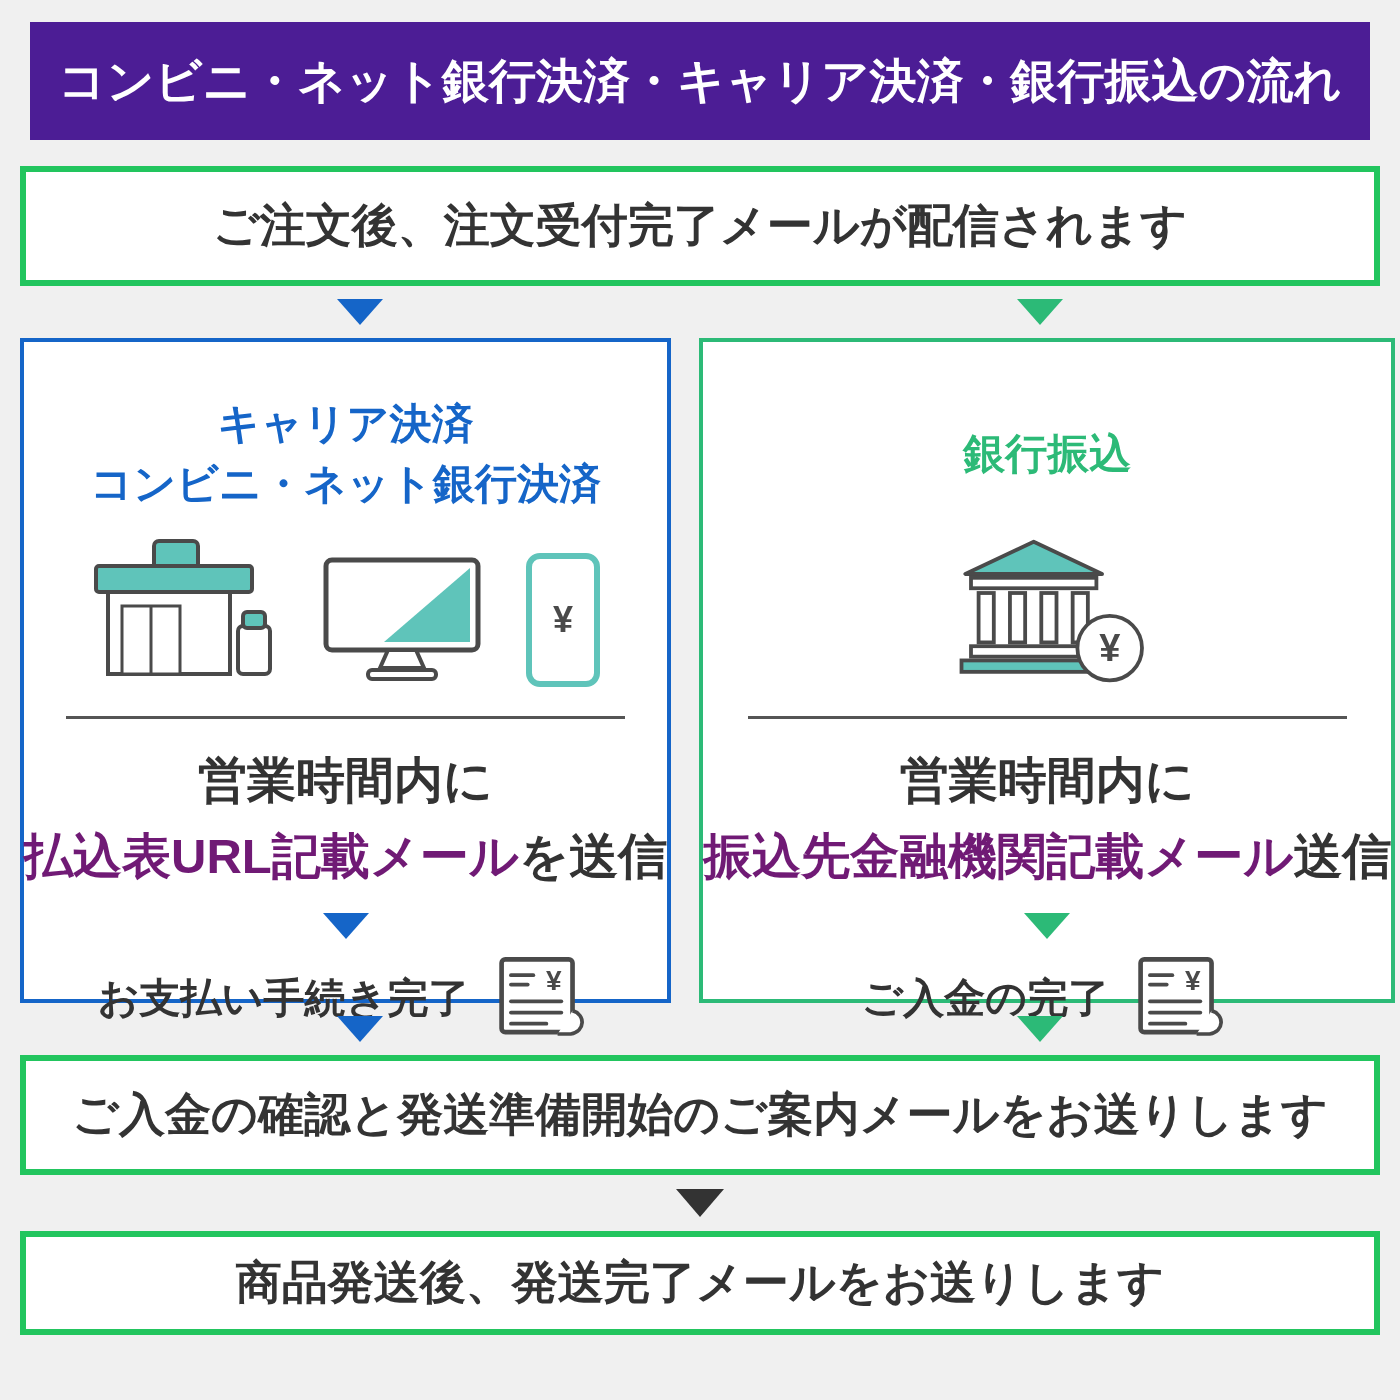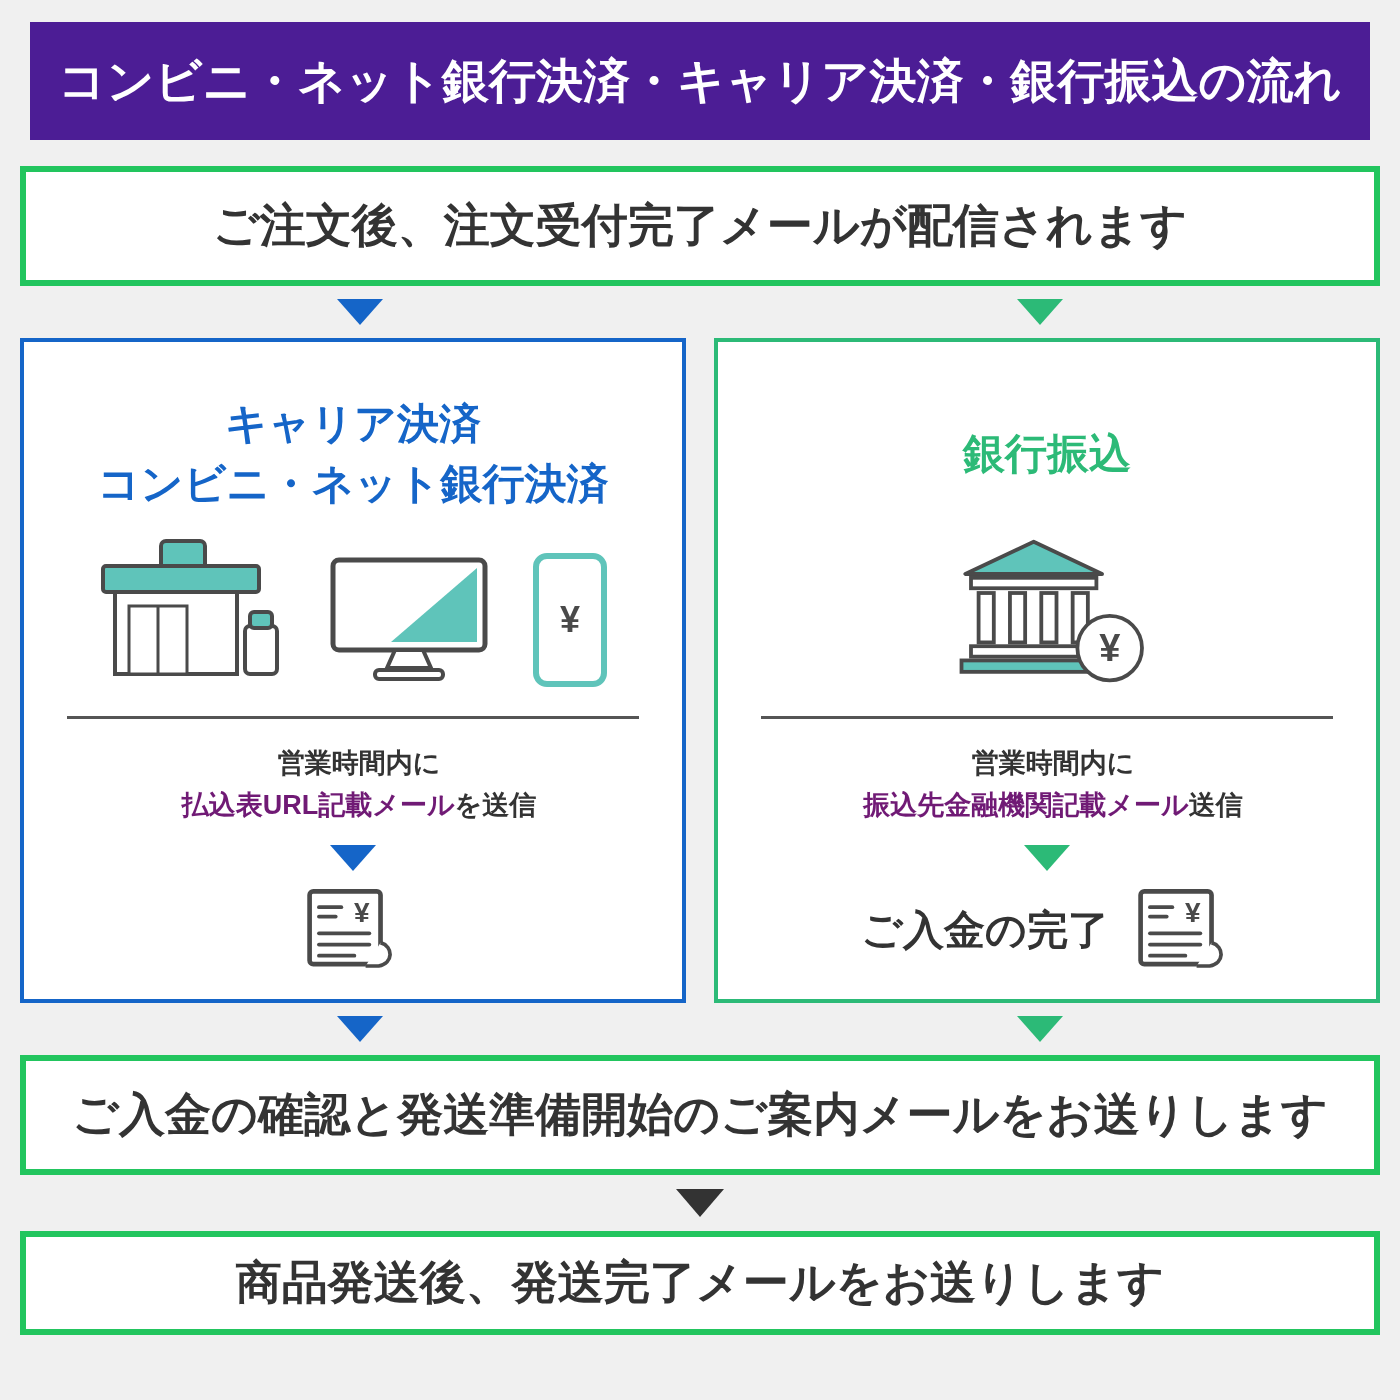--- a/index.html
+++ b/index.html
@@ -53,21 +53,21 @@
   .blue-text  { color:#1565c8; }
   .green-text { color:#2cba77; }
 
   .icons-row {
     height:152px; margin-top:22px;
     display:flex; justify-content:center; align-items:flex-end; gap:42px;
   }
 
   .divider { width:87%; height:0; border-top:3px solid #555; margin:28px auto 24px; }
 
-  .notice { font-size:27px; font-weight:800; line-height:1.55; white-space:nowrap;padding-left:12px; }
+  .notice { font-size:49px; font-weight:800; line-height:1.55; white-space:nowrap; }
   .orange { color:#701a75; }
 
   .panel .mid-arrow { margin:18px auto 14px; }
 
   .done-row {
     display:flex; align-items:center; justify-content:center; gap:26px;
     font-size:41px; font-weight:800; white-space:nowrap;
   }
 
   svg { display:block; }
@@ -131,20 +131,21 @@
       <div class="divider"></div>
 
       <p class="notice">
         <span>営業時間内に</span><br>
         <span class="orange">払込表URL記載メール</span><span>を送信</span>
       </p>
 
       <div class="tri tri-blue mid-arrow"></div>
 
       <div class="done-row">
+        <span>お支払い手続き完了</span>
 
         <svg width="98" height="92" viewBox="0 0 105 95">
           <rect x="6" y="5" width="76" height="78" rx="4" fill="#ffffff" stroke="#4a4a4a" stroke-width="5"></rect>
           <path d="M82 60 c14 4 14 22 -2 25 l-14 0" fill="#ffffff" stroke="#4a4a4a" stroke-width="4"></path>
           <line x1="16" y1="22" x2="40" y2="22" stroke="#4a4a4a" stroke-width="4" stroke-linecap="round"></line>
           <line x1="16" y1="32" x2="34" y2="32" stroke="#4a4a4a" stroke-width="4" stroke-linecap="round"></line>
           <text x="62" y="38" font-size="30" fill="#4a4a4a" text-anchor="middle">¥</text>
           <line x1="16" y1="50" x2="70" y2="50" stroke="#4a4a4a" stroke-width="4" stroke-linecap="round"></line>
           <line x1="16" y1="62" x2="70" y2="62" stroke="#4a4a4a" stroke-width="4" stroke-linecap="round"></line>
           <line x1="16" y1="74" x2="54" y2="74" stroke="#4a4a4a" stroke-width="4" stroke-linecap="round"></line>

